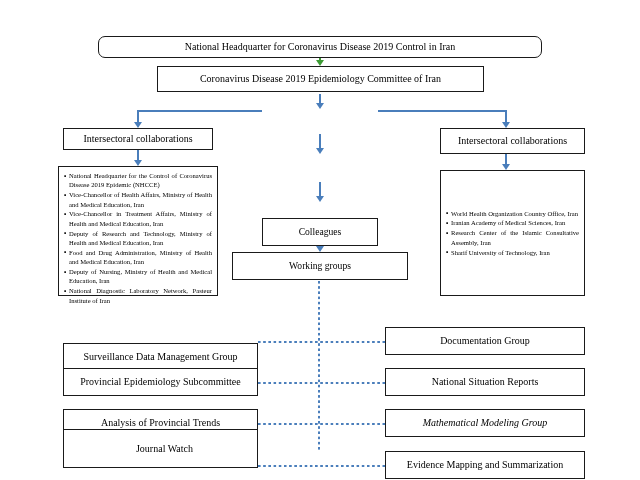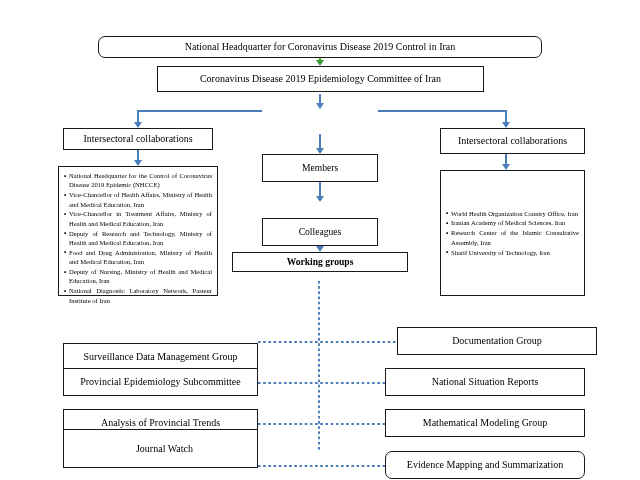--- a/index.html
+++ b/index.html
@@ -134,35 +134,32 @@
   <div class="vline" style="left:137px; top:110px; height:14px;"></div>
   <div class="arrowhead" style="left:133.5px; top:122px;"></div>
 
   <div class="vline" style="left:505px; top:110px; height:14px;"></div>
   <div class="arrowhead" style="left:501.5px; top:122px;"></div>
 
 
   <div class="vline" style="left:319px; top:134px; height:16px;"></div>
   <div class="arrowhead" style="left:315.5px; top:148px;"></div>
 
-  <div class="box mid" style="left:262px; top:154px; width:116px; height:28px;">
-    <span>Members</span>
-  </div>
 
   <div class="vline" style="left:319px; top:182px; height:16px;"></div>
   <div class="arrowhead" style="left:315.5px; top:196px;"></div>
 
   <div class="box mid" style="left:262px; top:218px; width:116px; height:28px;">
     <span>Colleagues</span>
   </div>
 
   <div class="vline" style="left:319px; top:230px; height:18px;"></div>
   <div class="arrowhead" style="left:315.5px; top:246px;"></div>
 
-  <div class="box mid" style="left:232px; top:252px; width:176px; height:20px;font-weight:bold;">
+  <div class="box mid" style="left:232px; top:252px; width:176px; height:28px;">
     <span>Working groups</span>
   </div>
 
   <div class="box small" style="left:63px; top:128px; width:150px; height:22px;">
     <span>Intersectoral collaborations</span>
   </div>
 
   <div class="vline" style="left:137px; top:150px; height:12px;"></div>
   <div class="arrowhead" style="left:133.5px; top:160px;"></div>
 
@@ -193,41 +190,41 @@
       <li>Sharif University of Technology, Iran</li>
     </ul>
   </div>
 
   <div class="dotv" style="left:318px; top:281px; height:171px;"></div>
 
   <div class="doth" style="left:258px; top:340.5px; width:182px;"></div>
   <div class="box small" style="left:63px; top:327px; width:195px; height:28px;margin-top:16px;">
     <span>Surveillance Data Management Group</span>
   </div>
-  <div class="box small" style="left:385px; top:327px; width:200px; height:28px;margin-left:12px;">
+  <div class="box small" style="left:385px; top:327px; width:200px; height:28px;">
     <span>Documentation Group</span>
   </div>
 
   <div class="doth" style="left:258px; top:381.5px; width:182px;"></div>
   <div class="box small" style="left:385px; top:368px; width:200px; height:28px;">
     <span>National Situation Reports</span>
   </div>
   <div class="box small" style="left:63px; top:368px; width:195px; height:28px;">
     <span>Provincial Epidemiology Subcommittee</span>
   </div>
 
   <div class="doth" style="left:258px; top:422.5px; width:182px;"></div>
   <div class="box small" style="left:63px; top:409px; width:195px; height:28px;">
     <span>Analysis of Provincial Trends</span>
   </div>
-  <div class="box small" style="left:385px; top:409px; width:200px; height:28px;">
+  <div class="box small" style="left:385px; top:409px; width:200px; height:28px;font-style:italic;">
     <span>Mathematical Modeling Group</span>
   </div>
 
   <div class="doth" style="left:258px; top:464.5px; width:182px;"></div>
   <div class="box small" style="left:63px; top:429px; width:195px; height:39px;padding-left:8px;">
     <span>Journal Watch</span>
   </div>
-  <div class="box small" style="left:385px; top:451px; width:200px; height:28px;border-radius:7px;">
+  <div class="box small" style="left:385px; top:451px; width:200px; height:28px;">
     <span>Evidence Mapping and Summarization</span>
   </div>
 
 </div>
 
 </body></html>

